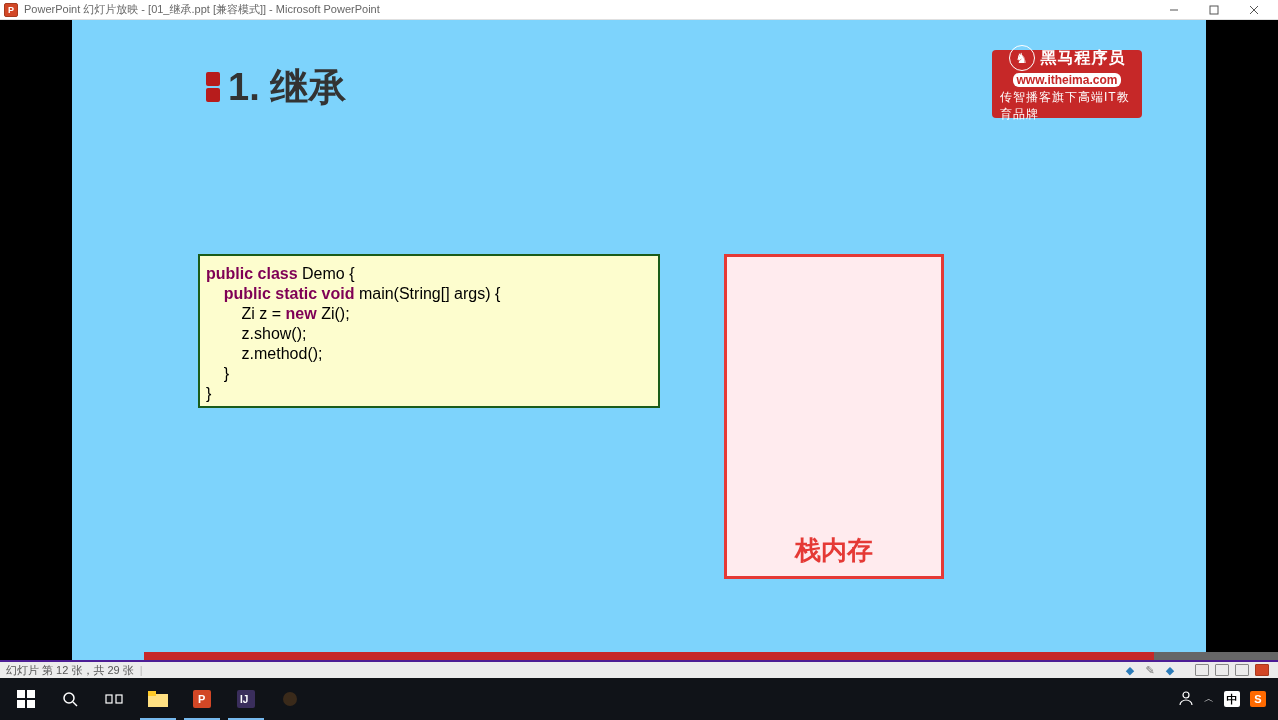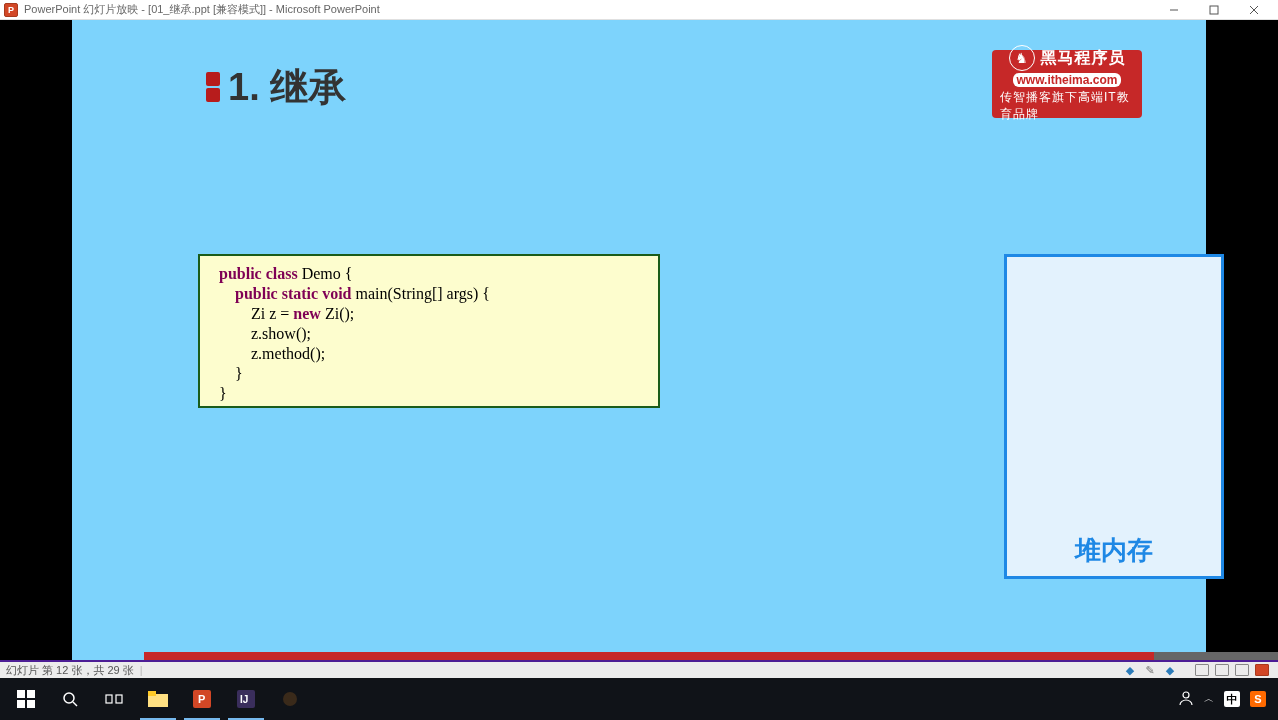--- a/index.html
+++ b/index.html
@@ -24,21 +24,21 @@
 
 .brand { position: absolute; right: 64px; top: 30px; width: 150px; height: 68px; background: #c62828; border-radius: 4px; color: #fff; padding: 6px 8px; display:flex; flex-direction:column; align-items:center; justify-content:center; }
 .brand .logo-row { display:flex; align-items:center; gap:6px; }
 .brand .horse { width:26px; height:26px; border:1.5px solid #fff; border-radius:50%; display:flex; align-items:center; justify-content:center; font-size:14px; }
 .brand .name { font-size: 16px; font-weight: bold; letter-spacing:1px; }
 .brand .url { font-size: 12px; background:#fff; color:#c62828; border-radius:6px; padding:0 4px; margin:2px 0; font-weight:bold; }
 .brand .slogan { font-size: 12px; letter-spacing:1px; }
 
 .h2 { position: absolute; left: 186px; top: 176px; font-size: 28px; font-weight: bold; color: #222; }
 
-.code-box { position: absolute; left: 126px; top: 234px; width: 462px; height: 154px; background: #fdfdce; border: 2px solid #1a5c1a; padding: 8px 19px; font-family: Liberation Serif, serif; font-size: 16px; line-height: 1.25; white-space: pre; color: #000; }
+.code-box { position: absolute; left: 126px; top: 234px; width: 462px; height: 154px; background: #fdfdce; border: 2px solid #1a5c1a; padding: 8px 6px; font-family: Liberation Sans, sans-serif; font-size: 16px; line-height: 1.25; white-space: pre; color: #000; }
 .kw { color: #7f0055; font-weight: bold; }
 
 .mem-box { position: absolute; top: 234px; width: 220px; height: 325px; border: 3px solid; display:flex; align-items:flex-end; justify-content:center; padding-bottom: 8px; font-size: 26px; font-weight: bold; }
 .stack { left: 652px; border-color: #e53935; background: #ffebee; color: #e53935; }
 .heap { left: 932px; border-color: #1e88e5; background: #e3f2fd; color: #1e88e5; }
 
 
 .accent-bar { position:absolute; left:72px; bottom:0; height:8px; width:1010px; background:#c62828; }
 .accent-bar-grey { position:absolute; left:1082px; bottom:0; height:8px; width:124px; background:#666; }
 
@@ -100,22 +100,22 @@
     </div>
 
     <div class="code-box"><span class="kw">public</span> <span class="kw">class</span><span> Demo {</span>
 <span>    </span><span class="kw">public</span><span> </span><span class="kw">static</span><span> </span><span class="kw">void</span><span> main(String[] args) {</span>
 <span>        </span><span>Zi z = </span><span class="kw">new</span><span> Zi();</span>
 <span>        z.show();</span>
 <span>        z.method();</span>
 <span>    }</span>
 <span>}</span></div>
 
-    <div class="mem-box heap">
-        <span>堆内存</span>
+    <div class="mem-box stack">
+        <span>栈内存</span>
       </div>
 
     <div class="accent-bar"></div>
     <div class="accent-bar-grey"></div>
   </div>
 </div>
 
 <div class="statusbar">
   <span>幻灯片 第 12 张，共 29 张</span>
   <span style="margin:0 6px; color:#bbb">|</span>

